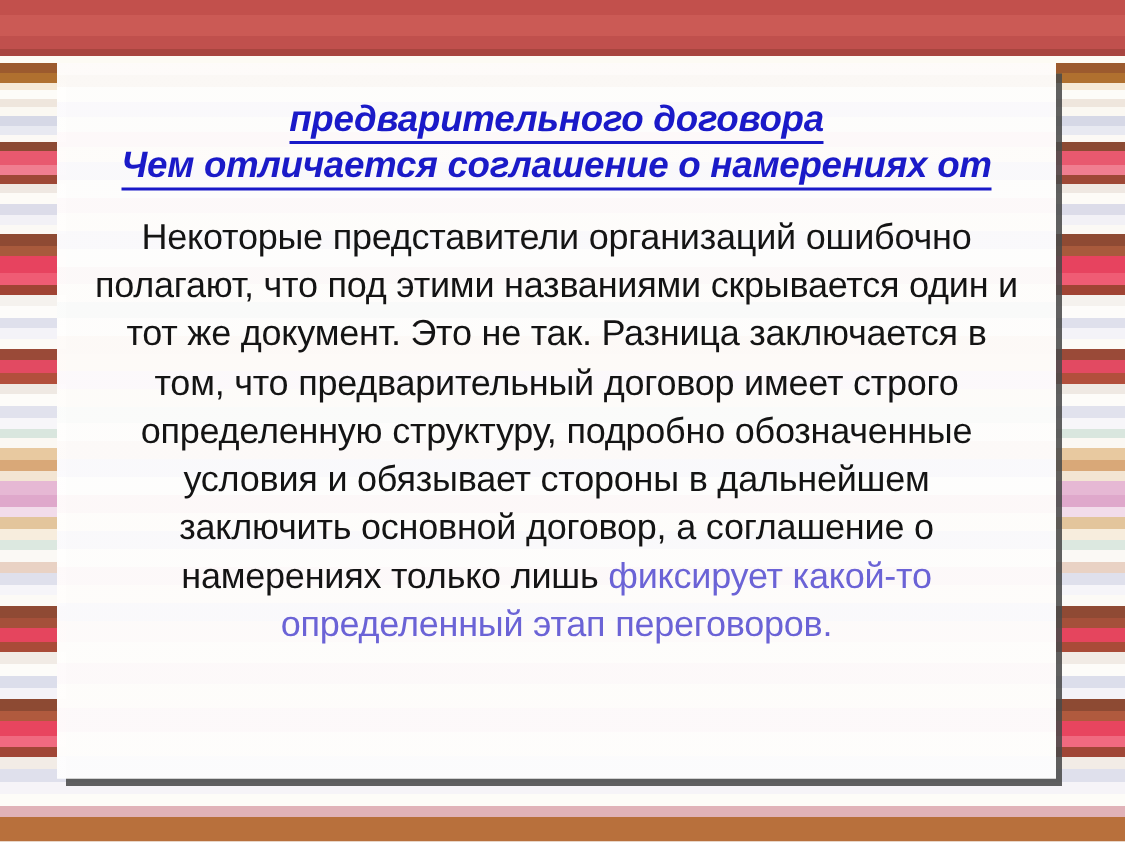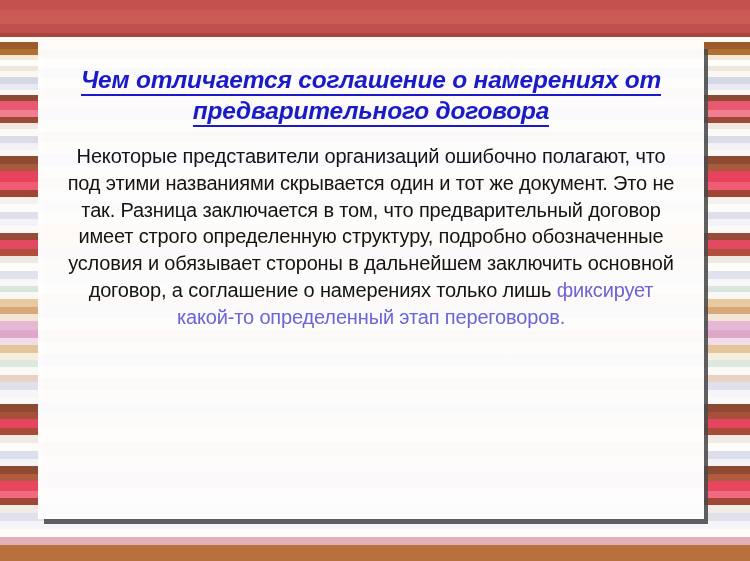--- a/index.html
+++ b/index.html
@@ -205,21 +205,21 @@
   .title .tline > span {
     border-bottom: 2.5px solid #1a1ac8;
     padding-bottom: 1px;
   }
 
   
   .body-text {
     margin: 0;
     padding: 0 6px;
     text-align: center;
-    font-size: 20px;
+    font-size: 24px;
     line-height: 1.345;
     color: #141414;
     letter-spacing: -0.15px;
     word-spacing: 0px;
   }
   .body-text .accent {
     color: #6b63d6;
   }
 </style>
 </head>
@@ -230,22 +230,22 @@
   <div class="bg"></div>
 
   <div class="card-shadow"></div>
 
   <div class="card">
     <div class="card-stripes"></div>
 
     <div class="card-inner">
 
       <h1 class="title">
+        <span class="tline"><span>предварительного договора</span></span>
         <span class="tline"><span>Чем отличается соглашение о намерениях от</span></span>
-        <span class="tline"><span>предварительного договора</span></span>
       </h1>
 
       <p class="body-text"><span>Некоторые представители организаций ошибочно полагают, что под этими названиями скрывается один и тот же документ. Это не так. Разница заключается в том, что предварительный договор имеет строго определенную структуру, подробно обозначенные условия и обязывает стороны в дальнейшем заключить основной договор, а соглашение о намерениях только лишь </span><span class="accent">фиксирует какой-то определенный этап переговоров.</span></p>
 
     </div>
   </div>
 
 </div>
 
 </body></html>

